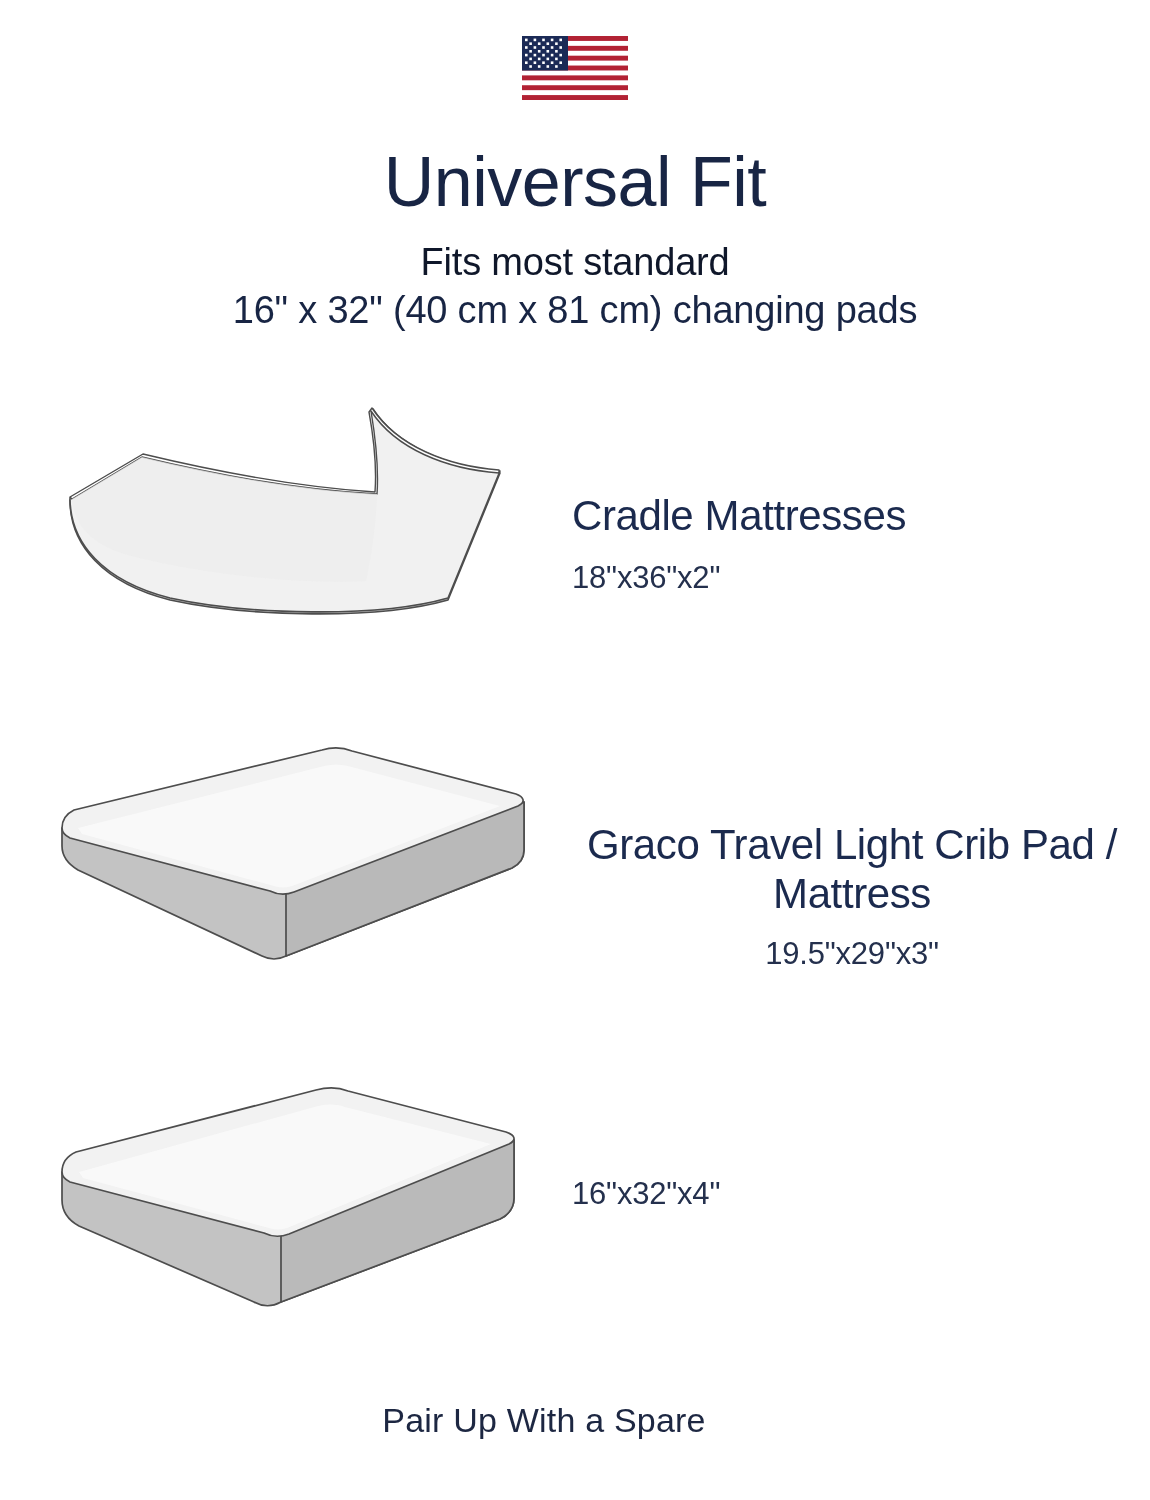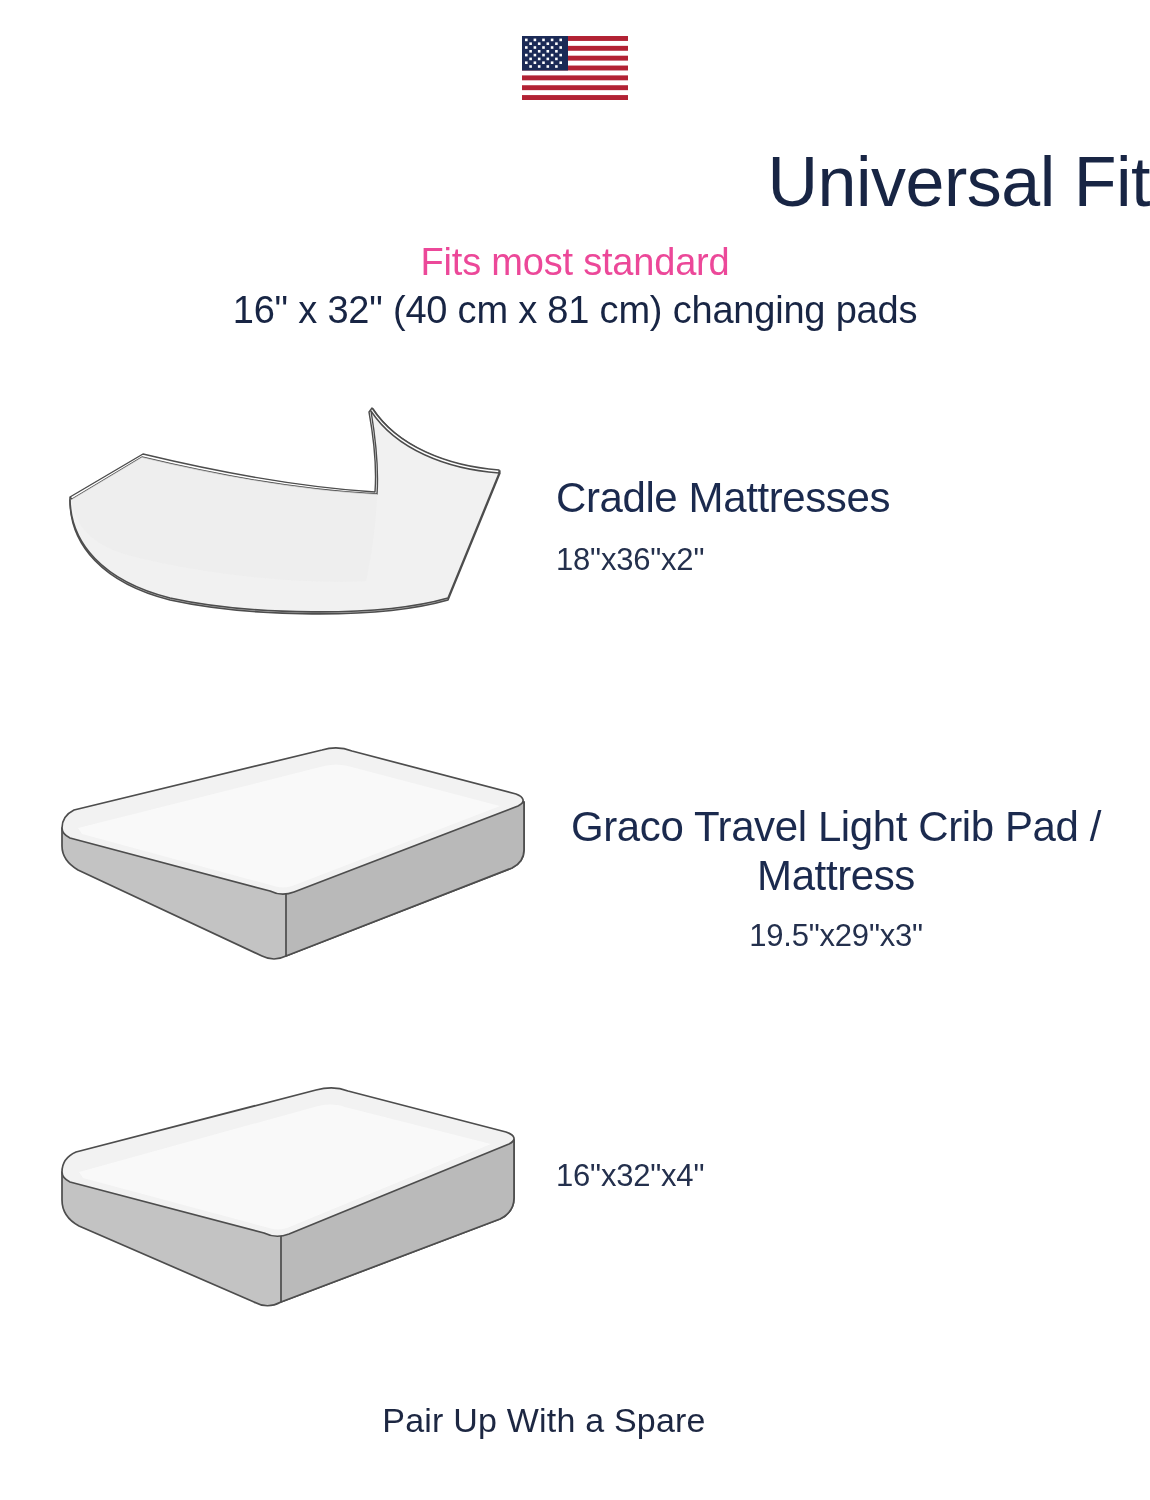--- a/index.html
+++ b/index.html
@@ -36,27 +36,26 @@
     width: 1150px;
     text-align: center;
   }
   #main-title {
     font-size: 70px;
     line-height: 84px;
     font-weight: 400;
     letter-spacing: -0.5px;
     color: #182544;
     margin: 0;
-    text-align: right;
   }
   #subtitle-1 {
     font-size: 38px;
     line-height: 48px;
     font-weight: 400;
-    color: #ec4899;
+    color: #0f172a;
     margin: 14px 0 0 0;
     letter-spacing: -0.2px;
   }
   #subtitle-2 {
     font-size: 38px;
     line-height: 48px;
     font-weight: 400;
     color: #182544;
     margin: 0;
     letter-spacing: -0.2px;
@@ -77,22 +76,23 @@
     position: absolute;
     left: 48px;
     top: 0;
     width: 500px;
     height: 250px;
   }
   .product-illustration svg { display: block; }
 
   .product-text {
     position: absolute;
-    left: 556px;
+    left: 572px;
     width: 560px;
+    margin-top: 18px;
   }
   #product-row-0 .product-text { top: 78px; }
   #product-row-1 .product-text { top: 62px; text-align: center; }
   #product-row-2 .product-text { top: 58px; }
 
   .product-title {
     font-size: 42px;
     line-height: 49px;
     font-weight: 400;
     color: #1b2a4e;

